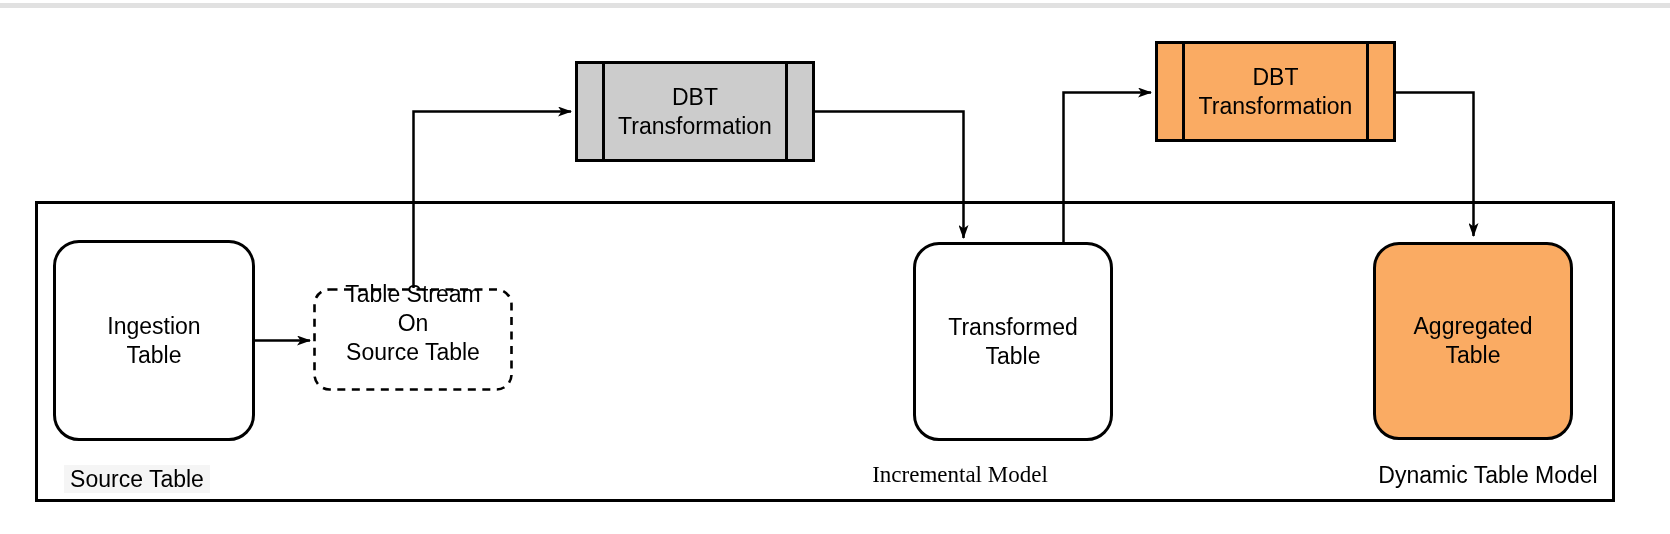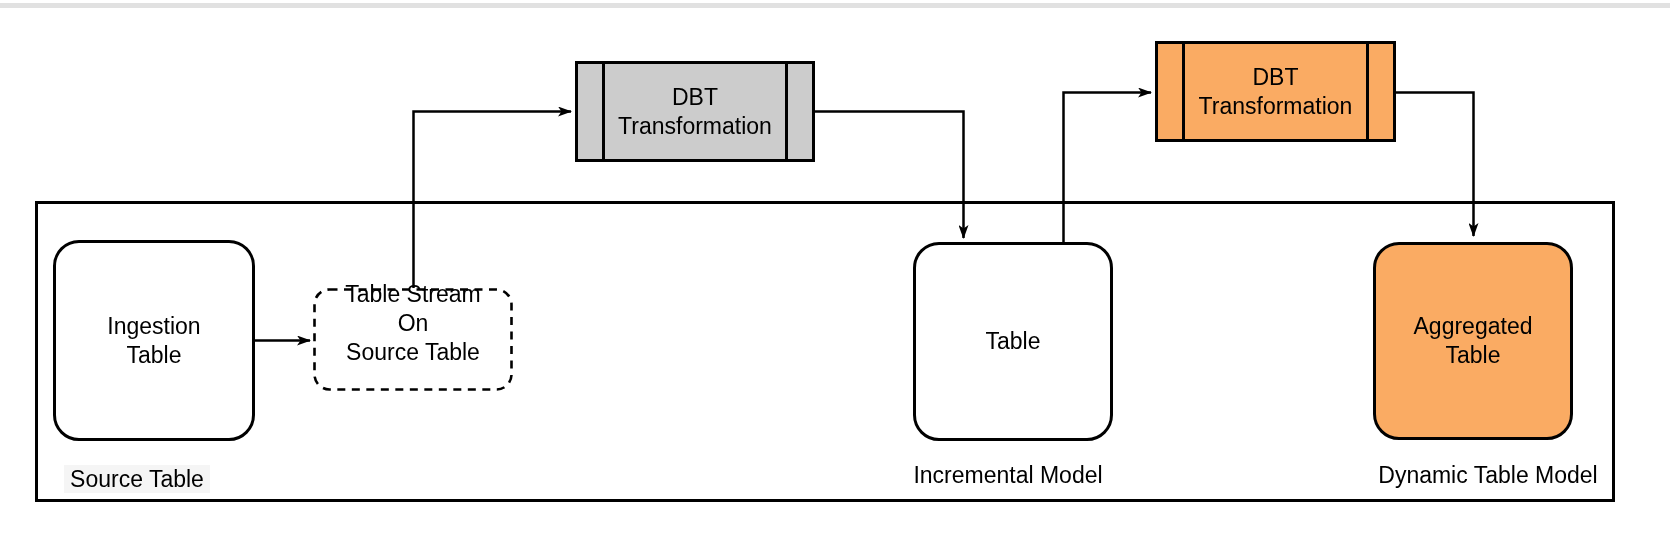--- a/index.html
+++ b/index.html
@@ -32,21 +32,21 @@
   .node-aggregated{left:1373px;top:242px;width:200px;height:198px;text-align:right;}
   .overlay{position:absolute;left:0;top:0;width:1670px;height:534px;pointer-events:none;z-index:10;}
   .connector{stroke:var(--stroke,#000);stroke-width:2.5px;fill:none;}
   .dashed-border{stroke:var(--stroke,#000);stroke-width:2.6px;fill:none;stroke-dasharray:8 6.5;}
   .arrowhead{fill:var(--stroke,#000);stroke:none;}
   .float-label{
     position:absolute;transform:translateX(-50%);font-size:23px;line-height:28px;
     white-space:nowrap;z-index:5;
   }
   .label-source{left:137px;top:465px;background:var(--label-bg,#f5f5f5);padding:0 6px;}
-  .label-incremental{left:1008px;top:461px;}
+  .label-incremental{left:960px;top:461px;font-family:Liberation Serif, serif;}
   .label-dynamic{left:1488px;top:461px;}
 </style>
 </head>
 <body>
 
 <div class="canvas">
 
   <div class="top-band"></div>
 
   <div class="container-box"></div>
@@ -70,20 +70,21 @@
   </div>
 
   <div class="node bordered process orange node-dbt-orange">
     <span class="bar left"></span>
     <span class="bar right"></span>
     <span>DBT</span>
     <span>Transformation</span>
   </div>
 
   <div class="node bordered rounded node-transformed">
+    <span>Transformed</span>
     <span>Table</span>
   </div>
 
   <div class="node bordered rounded orange-fill node-aggregated">
     <span>Aggregated</span>
     <span>Table</span>
   </div>
 
   <div class="float-label label-source">Source Table</div>
   <div class="float-label label-incremental">Incremental Model</div>

